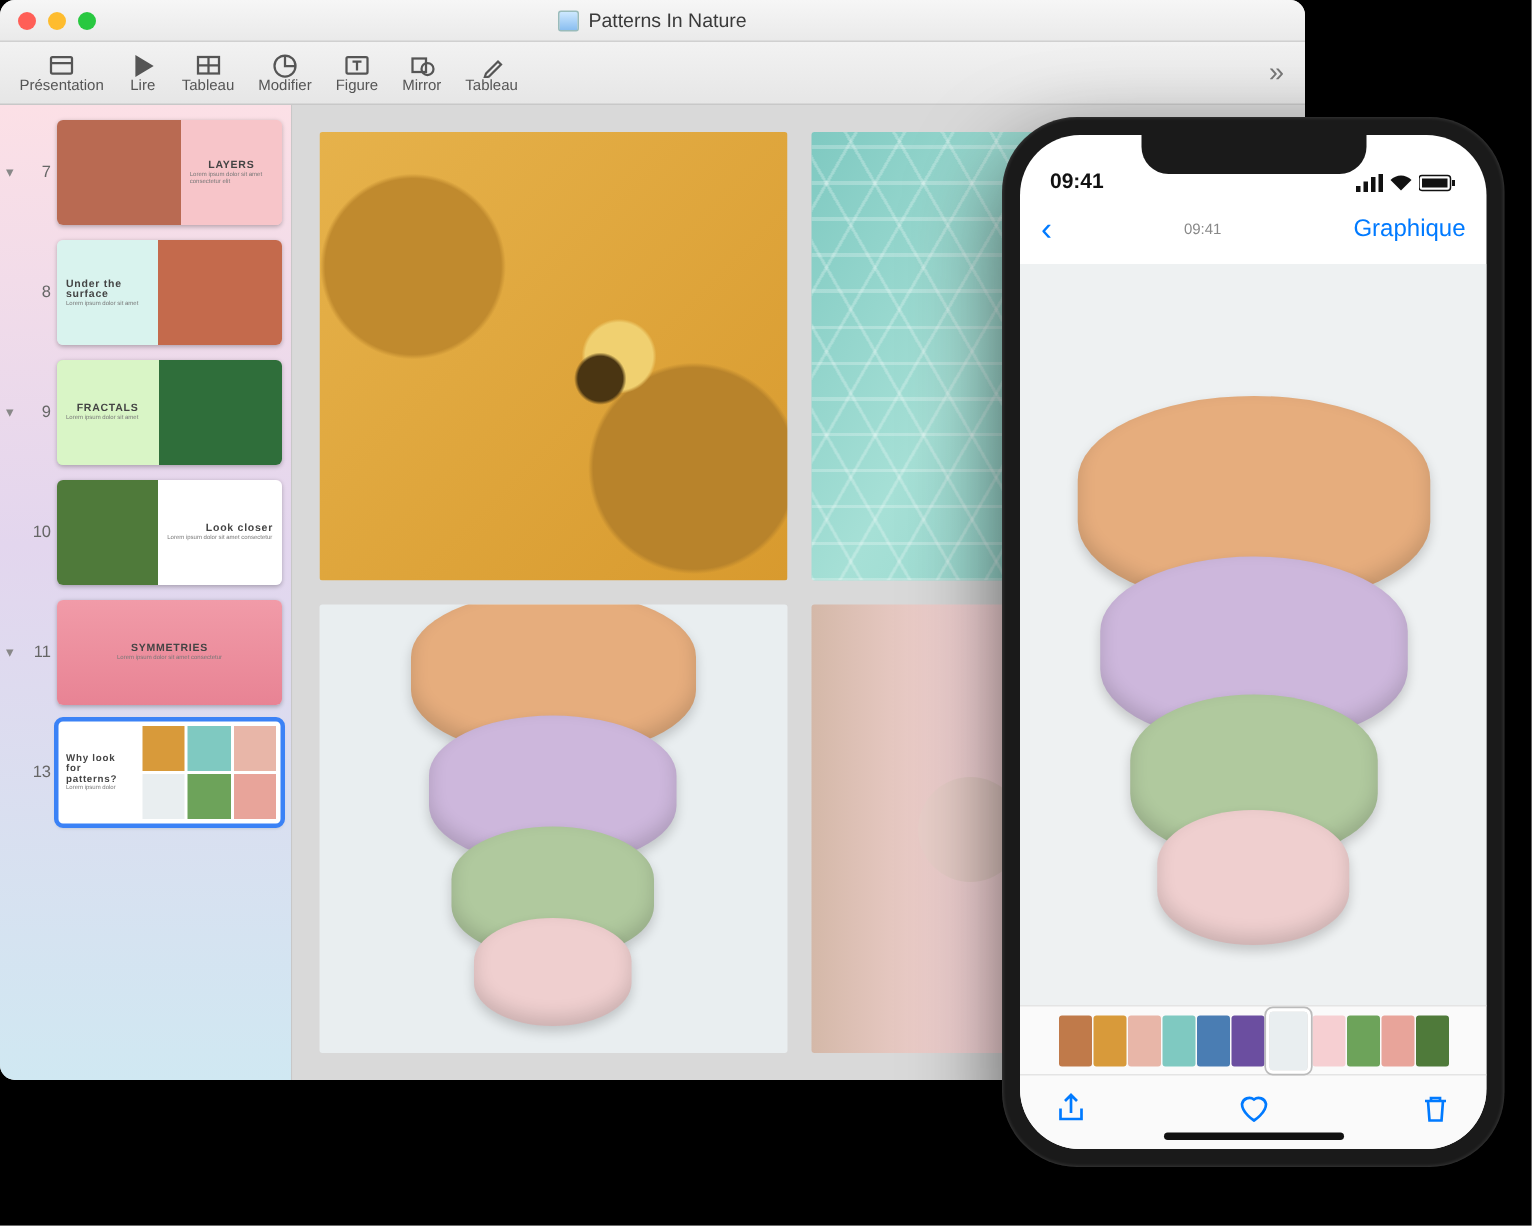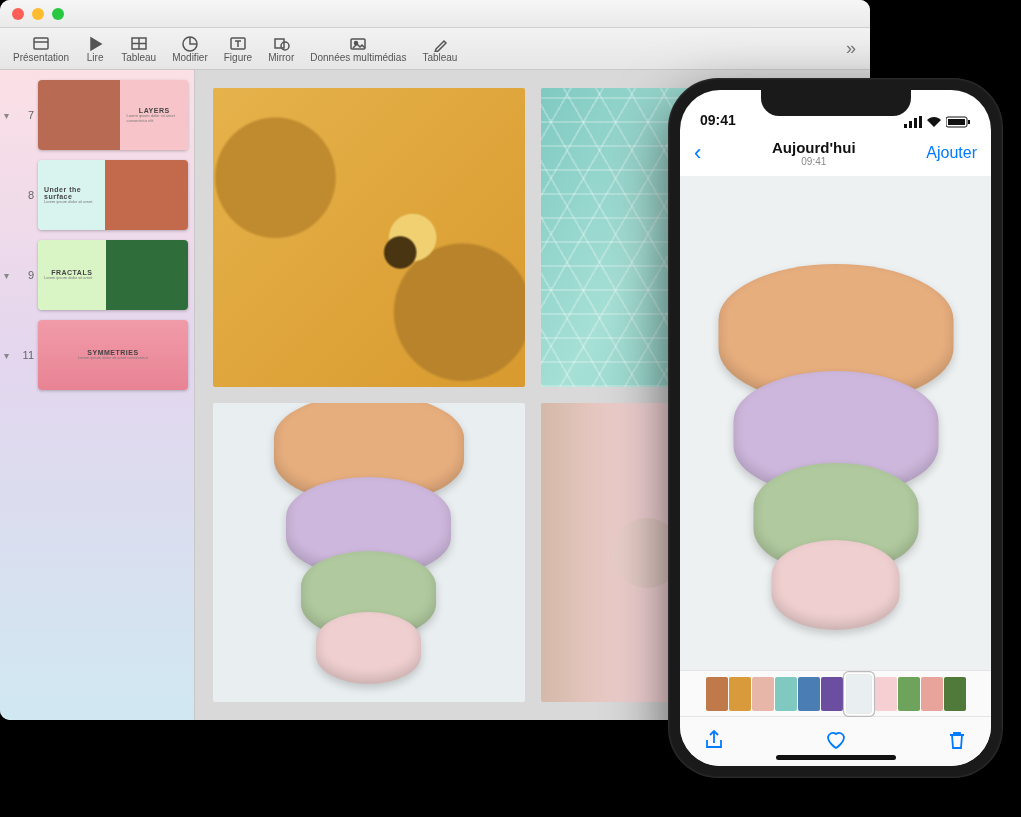--- a/index.html
+++ b/index.html
@@ -190,20 +190,24 @@
 <body>
 
 <div class="mac-window">
 
   <div class="titlebar">
     <div class="traffic-lights">
       <div class="tl close"></div>
       <div class="tl min"></div>
       <div class="tl max"></div>
     </div>
+    <div class="doc-title">
+      <span class="doc-icon"></span>
+      <span>Patterns In Nature</span>
+    </div>
   </div>
 
   <div class="toolbar">
     <div class="tb-btn">
       <svg>
           <rect x="3" y="4" width="14" height="11" rx="1"></rect>
           <path d="M3 8h14"></path>
         </svg>
       <span>Présentation</span>
     </div>
@@ -233,28 +237,20 @@
           <path d="M7 7h6M10 7v6"></path>
         </svg>
       <span>Figure</span>
     </div>
     <div class="tb-btn">
       <svg>
           <rect x="4" y="5" width="9" height="9"></rect>
           <circle cx="14" cy="12" r="4"></circle>
         </svg>
       <span>Mirror</span>
-    </div>
-    <div class="tb-btn">
-      <svg>
-          <rect x="3" y="5" width="14" height="10" rx="1"></rect>
-          <circle cx="8" cy="9" r="1.5" fill="#555"></circle>
-          <path d="M5 14l4-4 3 3 2-2 3 3"></path>
-        </svg>
-      <span>Données multimédias</span>
     </div>
     <div class="tb-btn">
       <svg>
           <path d="M6 15l8-8 2 2-8 8-3 1z"></path>
         </svg>
       <span>Tableau</span>
     </div>
     <div class="tb-more">»</div>
   </div>
 
@@ -288,33 +284,61 @@
         <span class="disclosure">▾</span>
         <span class="slide-num">9</span>
         <div class="slide-thumb" style="background:linear-gradient(90deg,#b8eca0 0 45%,#2f6e3a 45%);">
           <div class="th-panel" style="width:45%;background:#d9f5c6;">
             <div class="th-title">FRACTALS</div>
             <div class="th-body">Lorem ipsum dolor sit amet</div>
           </div>
         </div>
       </div>
 
+      <div class="slide-row">
+        <span class="disclosure"></span>
+        <span class="slide-num">10</span>
+        <div class="slide-thumb" style="background:linear-gradient(90deg,#4f7a3a 0 45%,#fff 45%);">
+          <div class="th-panel" style="margin-left:45%;width:55%;">
+            <div class="th-title" style="text-align:right;">Look closer</div>
+            <div class="th-body">Lorem ipsum dolor sit amet consectetur</div>
+          </div>
+        </div>
+      </div>
 
       <div class="slide-row">
         <span class="disclosure">▾</span>
         <span class="slide-num">11</span>
         <div class="slide-thumb" style="background:linear-gradient(#f19ba8,#e88394);">
           <div class="th-panel" style="width:100%;align-items:center;">
             <div class="th-title">SYMMETRIES</div>
             <div class="th-body" style="text-align:center;">Lorem ipsum dolor sit amet consectetur</div>
           </div>
         </div>
       </div>
 
 
+      <div class="slide-row">
+        <span class="disclosure"></span>
+        <span class="slide-num">13</span>
+        <div class="slide-thumb selected" style="background:#fff;">
+          <div class="th-panel" style="width:35%;">
+            <div class="th-title" style="text-align:left;font-size:6.5px;">Why look for patterns?</div>
+            <div class="th-body">Lorem ipsum dolor</div>
+          </div>
+          <div style="width:65%;display:grid;grid-template:1fr 1fr/1fr 1fr 1fr;gap:2px;padding:4px;">
+            <div style="background:#d89a3a;"></div>
+              <div style="background:#7fc9c1;"></div>
+              <div style="background:#e8b6a8;"></div>
+            <div style="background:#e9eef0;"></div>
+              <div style="background:#6da35a;"></div>
+              <div style="background:#e8a49a;"></div>
+          </div>
+        </div>
+      </div>
 
     </div>
 
     <div class="canvas">
       <div class="c-img bee"></div>
       <div class="c-img hex"></div>
       <div class="c-img urchins">
         <div class="stack">
           <span style="width:190px;height:110px;background:#e6ad7d;"></span>
           <span style="width:165px;height:100px;background:#cdb7dc;"></span>
@@ -349,24 +373,23 @@
             <rect x="0" y="1" width="21" height="10" rx="2" fill="none" stroke="#111"></rect>
             <rect x="2" y="3" width="17" height="6" fill="#111"></rect>
             <rect x="22" y="4" width="2" height="4" fill="#111"></rect>
           </svg>
       </span>
     </div>
 
     <div class="photo-header">
       <span class="ph-back">‹</span>
       <div class="ph-center">
-        <div class="ph-title">Aujourd'hui</div>
         <div class="ph-sub">09:41</div>
       </div>
-      <span class="ph-edit">Ajouter</span>
+      <span class="ph-edit">Graphique</span>
     </div>
 
     <div class="photo-main">
       <div class="stack" style="bottom:8%;">
         <span style="width:235px;height:140px;background:#e6ad7d;"></span>
         <span style="width:205px;height:125px;background:#cdb7dc;"></span>
         <span style="width:165px;height:110px;background:#b0c99e;"></span>
         <span style="width:128px;height:90px;background:#efcfcf;"></span>
       </div>
     </div>

